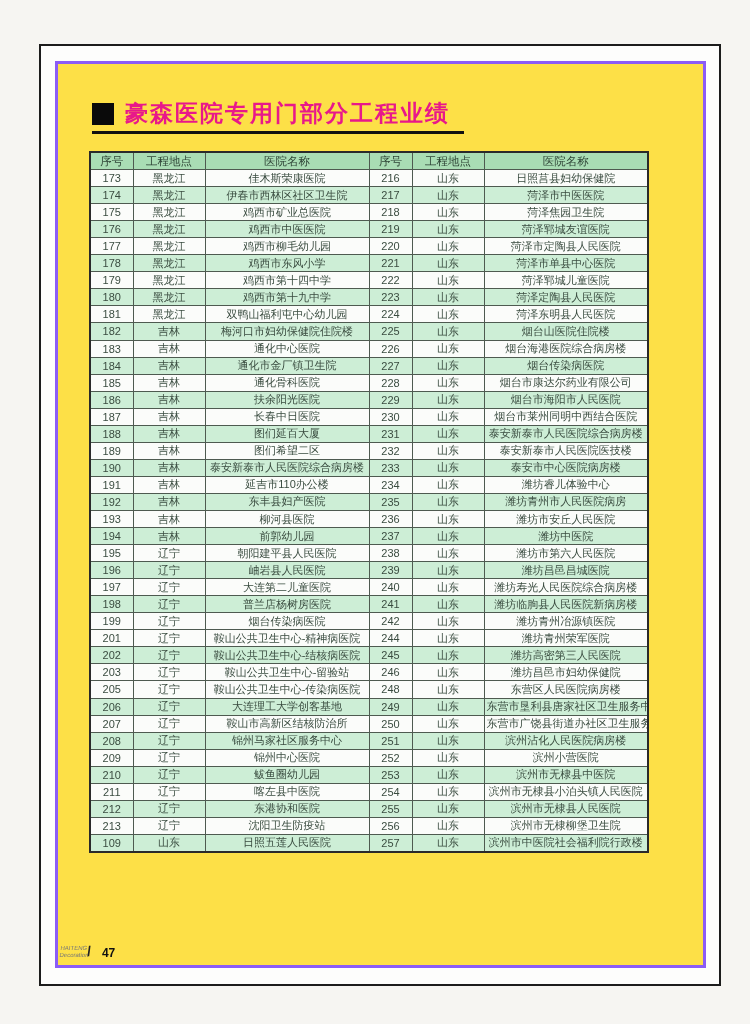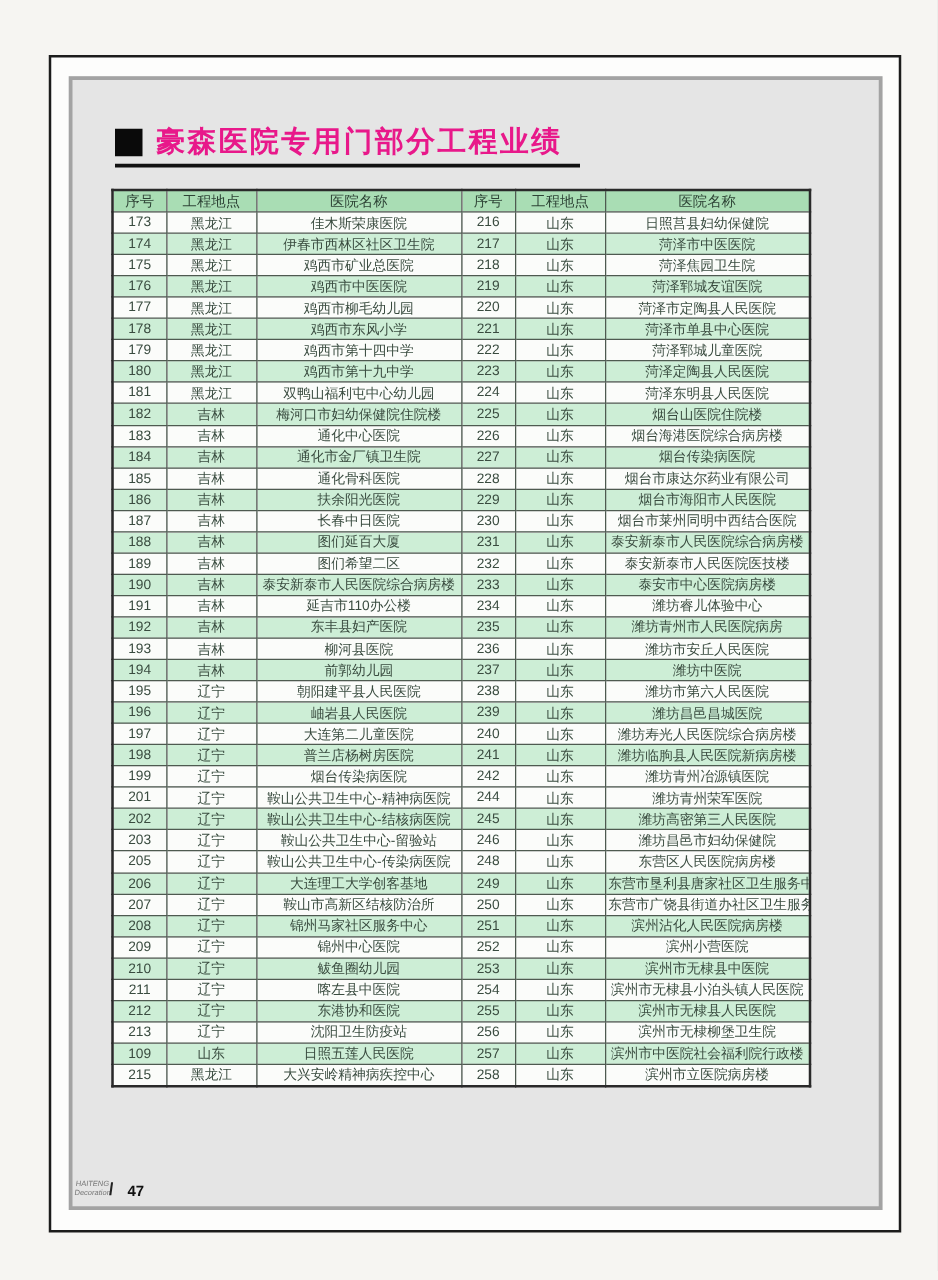--- a/index.html
+++ b/index.html
@@ -8,21 +8,21 @@
     background:#f6f5f2;
     font-family:"Liberation Sans","DejaVu Sans",sans-serif;
     color:#394b3f;
   }
   .outer-frame{
     position:absolute;left:39px;top:44px;width:678px;height:938px;
     border:2px solid #1c1c1c;background:#fdfdfc;
   }
   .inner-frame{
     position:absolute;left:14px;top:15px;width:645px;height:901px;
-    border:3px solid #a3a3a3;background:#e5e5e5;
+    border:3px solid #8b5cf6;background:#fde047;
   }
   .title-block{
     position:absolute;left:34px;top:38px;width:372px;
     border-bottom:3px solid #111;padding-bottom:6px;
     display:flex;align-items:center;
   }
   .title-square{
     width:22px;height:22px;background:#0a0a0a;flex:0 0 auto;margin-right:11px;
   }
   .page-title{
@@ -410,28 +410,20 @@
             <td>滨州市无棣柳堡卫生院</td>
           </tr>
           <tr class="alt">
             <td>109</td>
             <td>山东</td>
             <td>日照五莲人民医院</td>
             <td>257</td>
             <td>山东</td>
             <td>滨州市中医院社会福利院行政楼</td>
           </tr>
-          <tr>
-            <td>215</td>
-            <td>黑龙江</td>
-            <td>大兴安岭精神病疾控中心</td>
-            <td>258</td>
-            <td>山东</td>
-            <td>滨州市立医院病房楼</td>
-          </tr>
         </tbody>
     </table>
 
     <div class="footer">
       <div class="brand">
         <div>HAITENG</div>
         <div>Decoration</div>
       </div>
       <div class="brand-slash">\</div>
       <div class="page-number">47</div>

